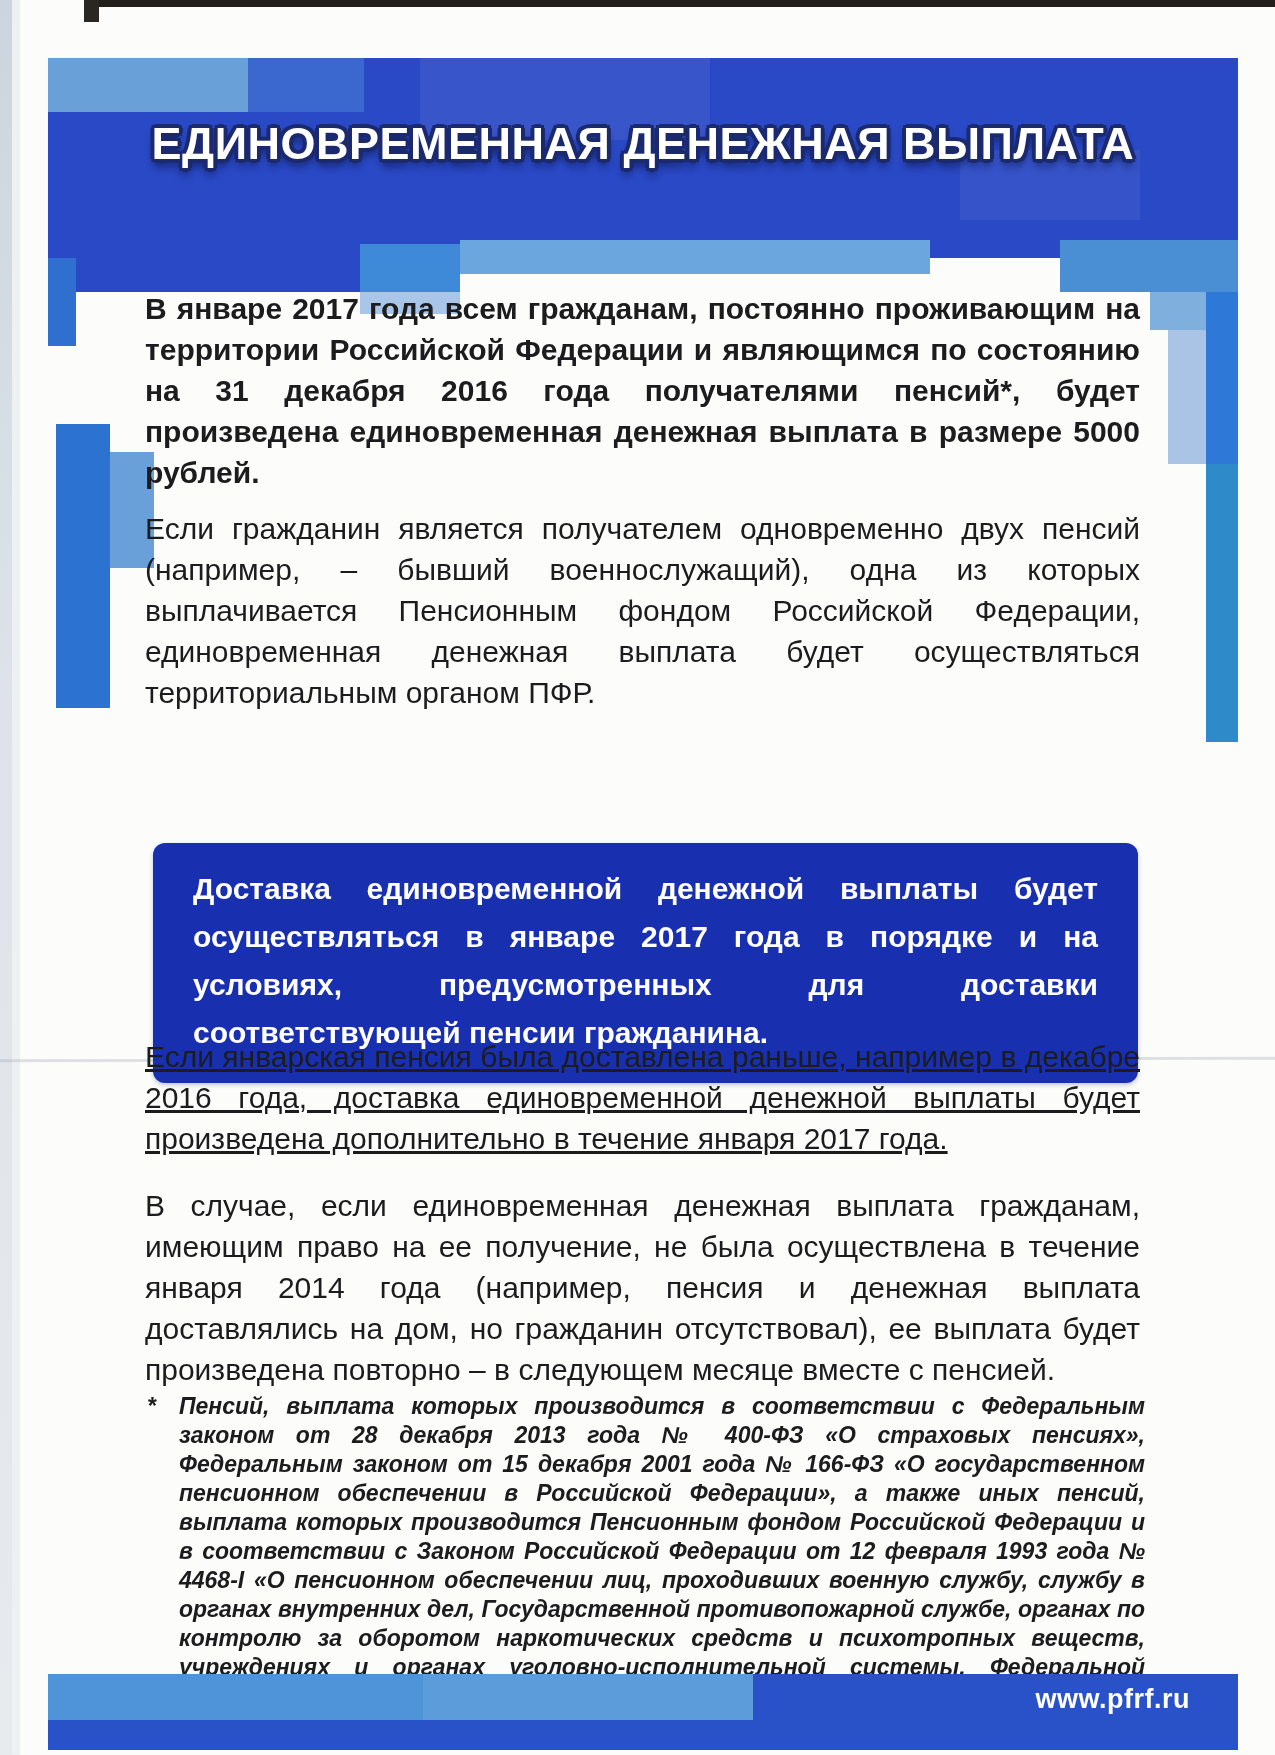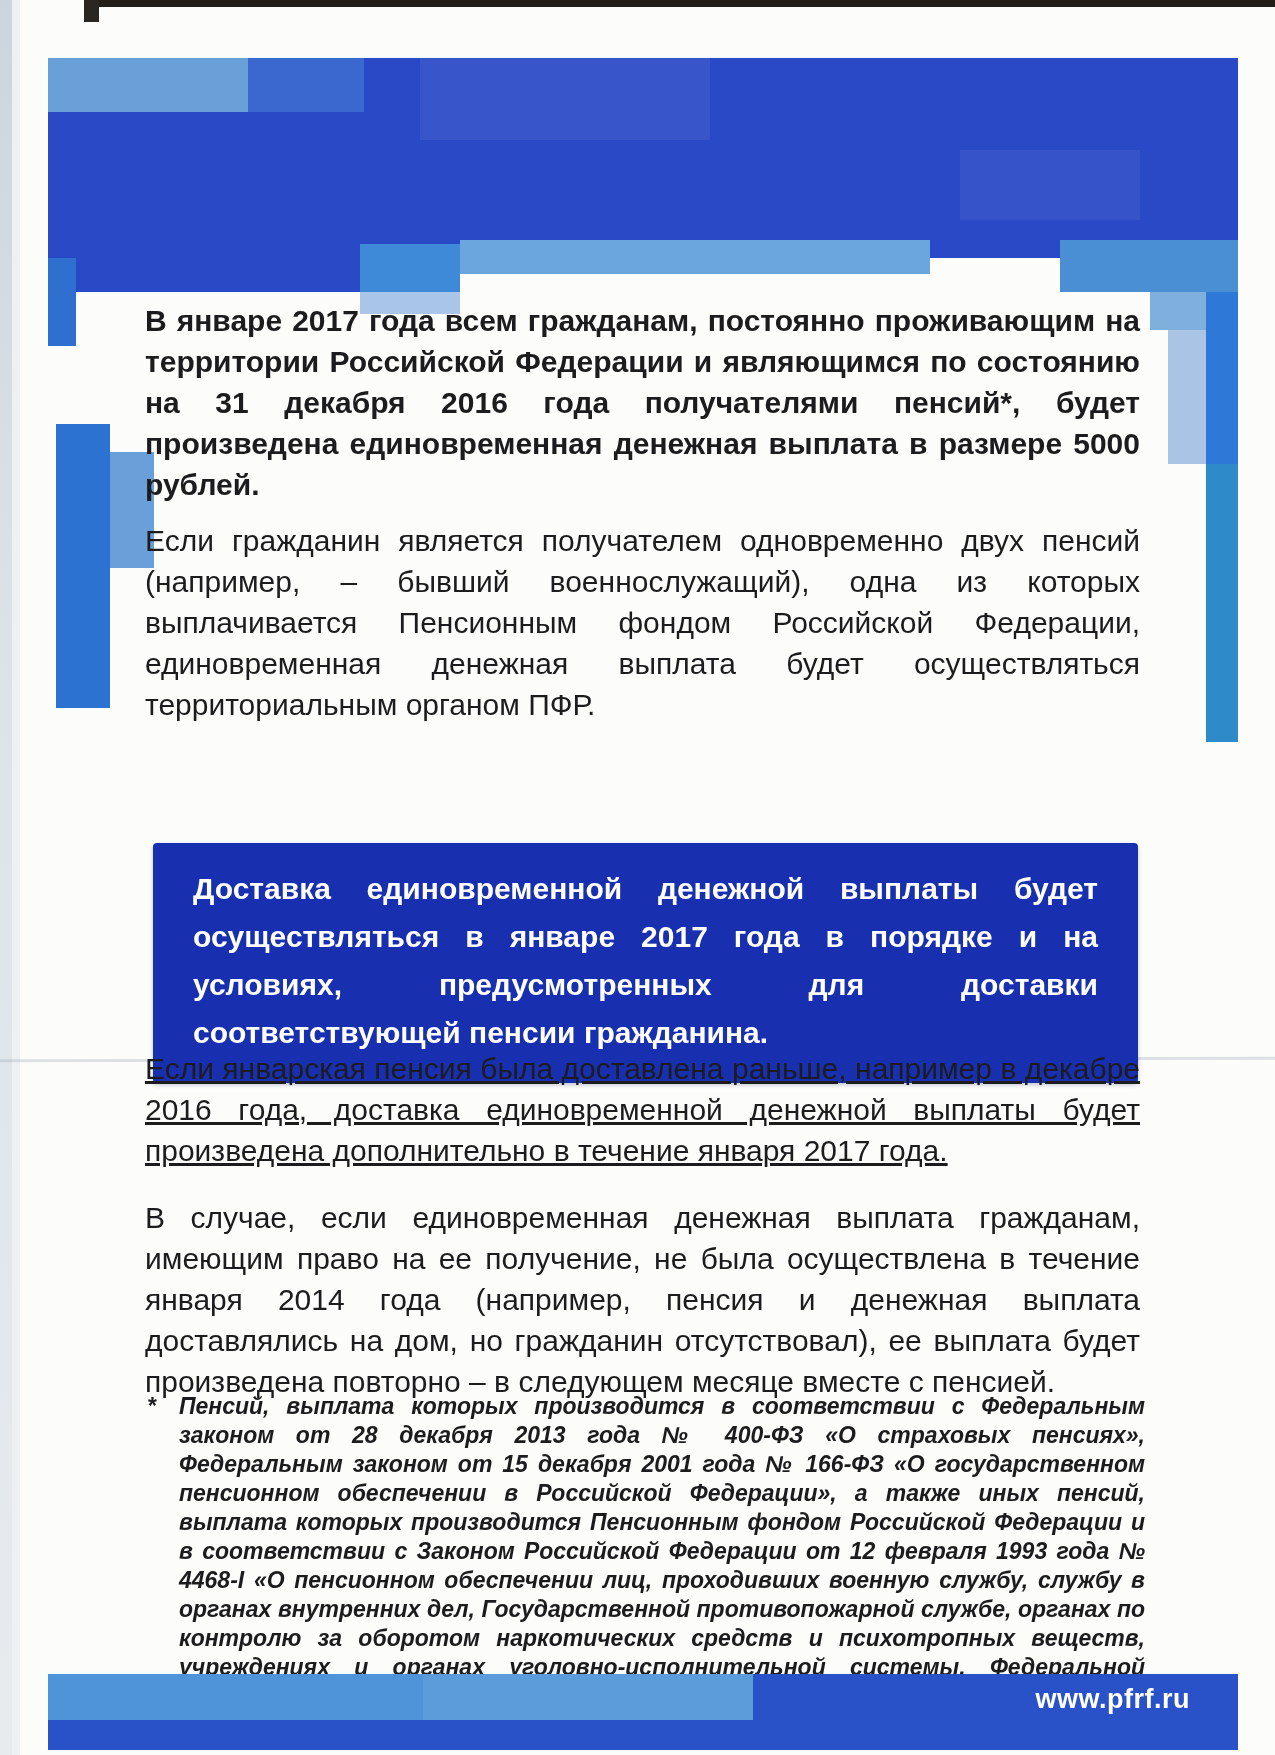--- a/index.html
+++ b/index.html
@@ -49,25 +49,25 @@
     font-weight:bold;font-size:45px;line-height:55px;letter-spacing:.5px;
     text-shadow:
       -3px -3px 0 var(--title_outline), 3px -3px 0 var(--title_outline),
       -3px  3px 0 var(--title_outline), 3px  3px 0 var(--title_outline),
       -4px  0   0 var(--title_outline), 4px  0   0 var(--title_outline),
        0   -4px 0 var(--title_outline), 0    4px 0 var(--title_outline),
        0    7px 9px rgba(10,16,60,.75);}
   
   .main1{left:145px;top:288px;width:995px;}
   .main2{left:145px;top:1036px;width:995px;}
-  .scan p{margin:12px 0 15px 0;font-size:30px;line-height:41px;text-align:justify;}
+  .scan p{margin:0 0 15px 0;font-size:30px;line-height:41px;text-align:justify;}
   .scan .lead{font-weight:bold;}
   .main2 .gap{margin-bottom:26px;text-decoration:underline;}
   .highlight{left:153px;top:843px;width:905px;background:var(--highlight_blue);
-    border-radius:4px;padding:22px 40px 26px 40px;color:#fff;font-weight:bold;
+    border-radius:12px;padding:22px 40px 26px 40px;color:#fff;font-weight:bold;
     font-size:30px;line-height:48px;text-align:justify;
     box-shadow:0 2px 4px rgba(20,30,90,.25);}
   
   .footnote{left:145px;top:1392px;width:1000px;font-size:23px;line-height:29px;
     font-style:italic;font-weight:bold;text-align:justify;padding-left:34px;box-sizing:border-box;}
   .fn-marker{position:absolute;left:2px;top:0;font-style:italic;}
   
   .footer{left:48px;top:1674px;width:1190px;height:76px;background:var(--footer_blue);}
   .f-seg1{left:48px;top:1674px;width:375px;height:46px;background:#4f94d8;}
   .f-seg2{left:423px;top:1674px;width:330px;height:46px;background:#5c9cda;}
@@ -100,20 +100,21 @@
   <div class="abs hdr-rowB2"></div>
 
   <div class="abs strip-l1"></div>
   <div class="abs strip-l2"></div>
   <div class="abs strip-l3"></div>
   <div class="abs strip-r1"></div>
   <div class="abs strip-r2"></div>
   <div class="abs strip-r3"></div>
 
   <h1 class="abs title" style="margin:0;">
+    <div>ЕДИНОВРЕМЕННАЯ ДЕНЕЖНАЯ ВЫПЛАТА</div>
   </h1>
 
   <div class="abs main1">
     <p class="lead">В январе 2017 года всем гражданам, постоянно проживающим на территории Российской Федерации и являющимся по состоянию на 31 декабря 2016 года получателями пенсий*, будет произведена единовременная денежная выплата в размере 5000 рублей.</p>
     <p>Если гражданин является получателем одновременно двух пенсий (например, – бывший военнослужащий), одна из которых выплачивается Пенсионным фондом Российской Федерации, единовременная денежная выплата будет осуществляться территориальным органом ПФР.</p>
   </div>
 
   <div class="abs highlight">Доставка единовременной денежной выплаты будет осуществляться в январе 2017 года в порядке и на условиях, предусмотренных для доставки соответствующей пенсии гражданина.</div>
 
   <div class="abs main2">

